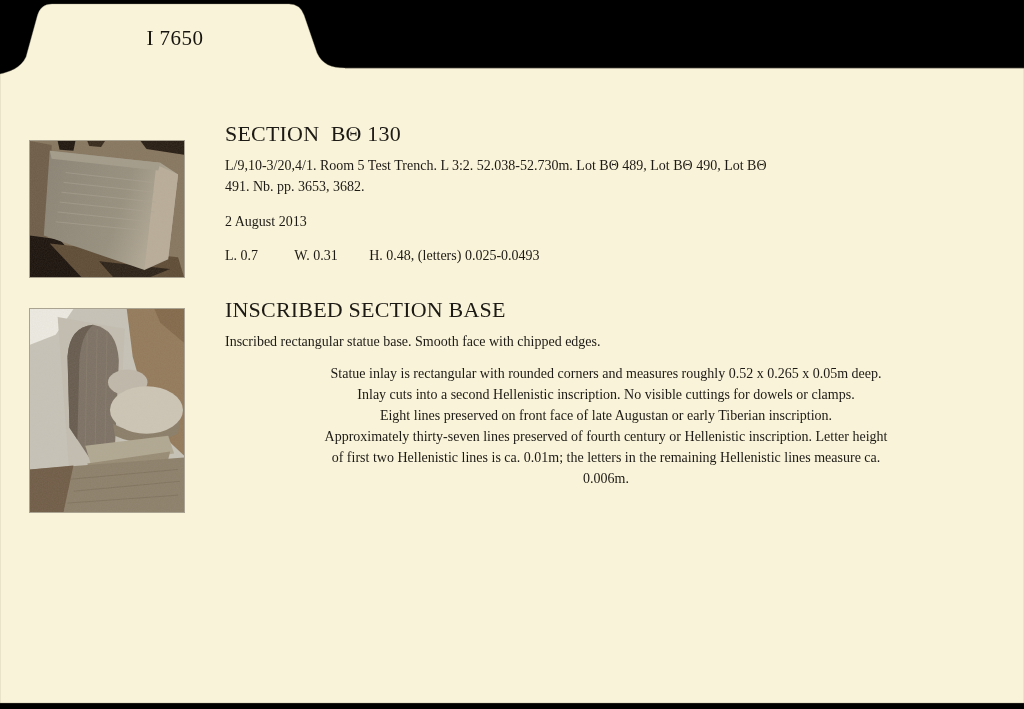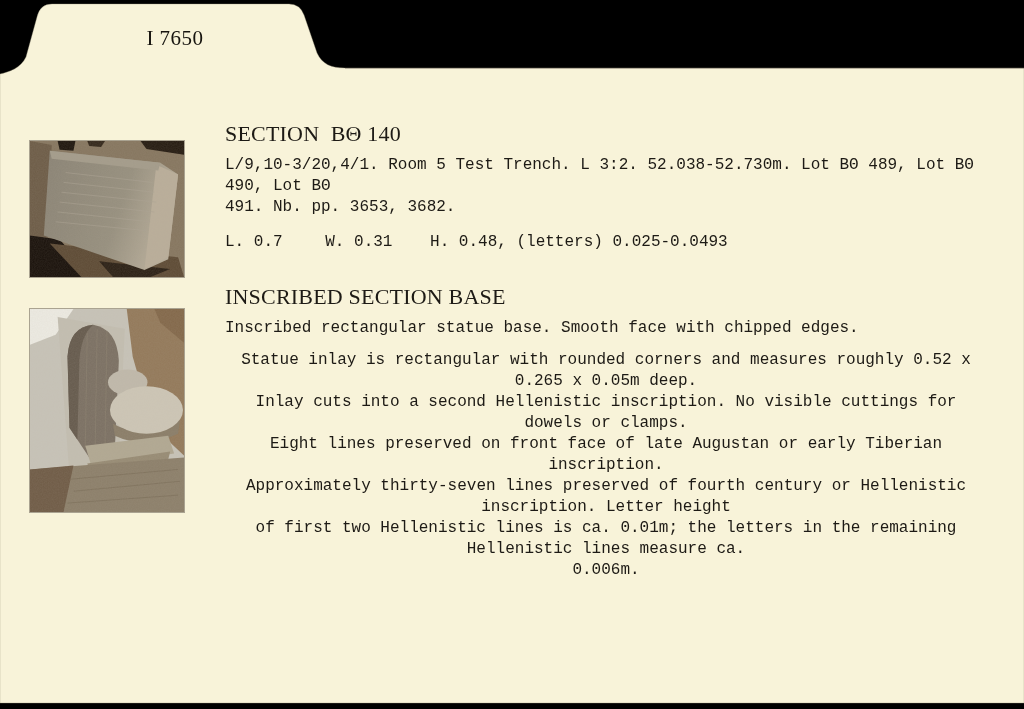--- a/index.html
+++ b/index.html
@@ -29,21 +29,21 @@
   .photo-trench{left:29px;top:308px;width:156px;height:205px;}
   .photo svg{display:block;width:100%;height:100%;}
 
   
   .content{position:absolute;left:225px;top:121px;width:762px;}
   .content h1,.content h2{
     font-size:22px;font-weight:normal;line-height:25px;
     margin:0 0 9px 0;white-space:pre-wrap;letter-spacing:.2px;
   }
   .content h2{margin-top:0;}
-  .content p{font-size:16px;line-height:21px;margin:8px 0 13px 0;white-space:pre-line;font-family:Liberation Mono, monospace;}
+  .content p{font-size:14px;line-height:21px;margin:8px 0 13px 0;white-space:pre-line;}
   .content p.prov{margin-bottom:14px;}
   .content p.dims{margin-bottom:31px;white-space:normal;}
   .dims .m-len{margin-right:33px;}
   .dims .m-wid{margin-right:28px;}
   .content p.summary{margin-bottom:11px;}
   .content p.desc{margin-bottom:0;text-align:center;}
 </style>
 </head>
 <body>
 
@@ -123,25 +123,26 @@
       <g stroke="#776a55" stroke-width="1" opacity="0.6">
         <line x1="40" y1="172" x2="150" y2="162"></line>
         <line x1="44" y1="184" x2="152" y2="174"></line>
         <line x1="38" y1="196" x2="150" y2="188"></line>
       </g>
       <rect width="156" height="205" filter="url(#grain2)" opacity="0.5"></rect>
     </svg>
   </figure>
 
   <div class="content">
-    <h1>SECTION  BΘ 140</h1>
+    <h1>SECTION  BΘ 130</h1>
 
     <p class="prov">L/9,10-3/20,4/1. Room 5 Test Trench. L 3:2. 52.038-52.730m. Lot BΘ 489, Lot BΘ 490, Lot BΘ
 491. Nb. pp. 3653, 3682.</p>
 
+    <p class="date">2 August 2013</p>
 
     <p class="dims">
       <span class="m-len">L. 0.7</span>
       <span class="m-wid">W. 0.31</span>
       <span class="m-hgt">H. 0.48, (letters) 0.025-0.0493</span>
     </p>
 
     <h2>INSCRIBED SECTION BASE</h2>
 
     <p class="summary">Inscribed rectangular statue base. Smooth face with chipped edges.</p>

